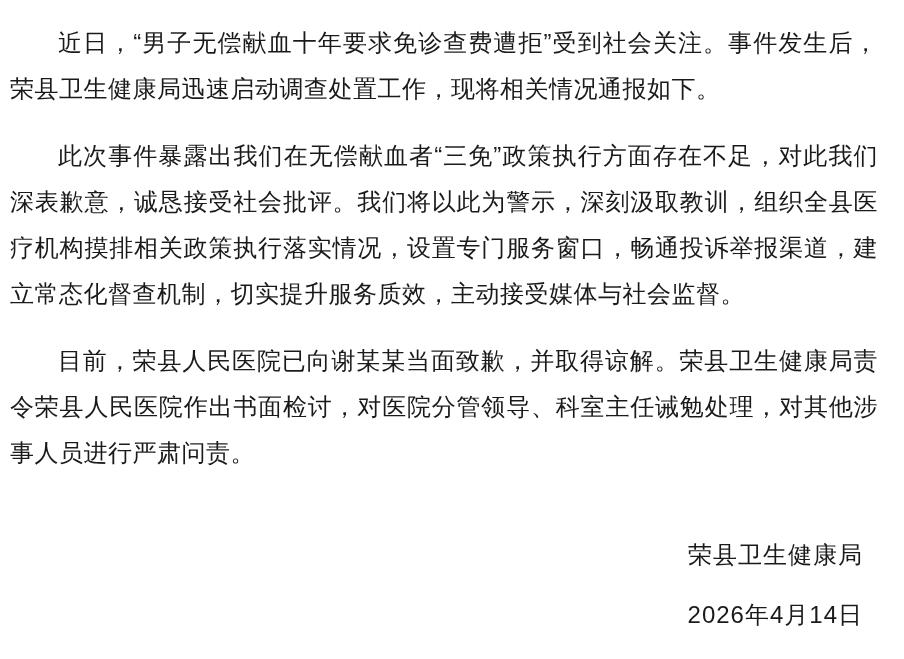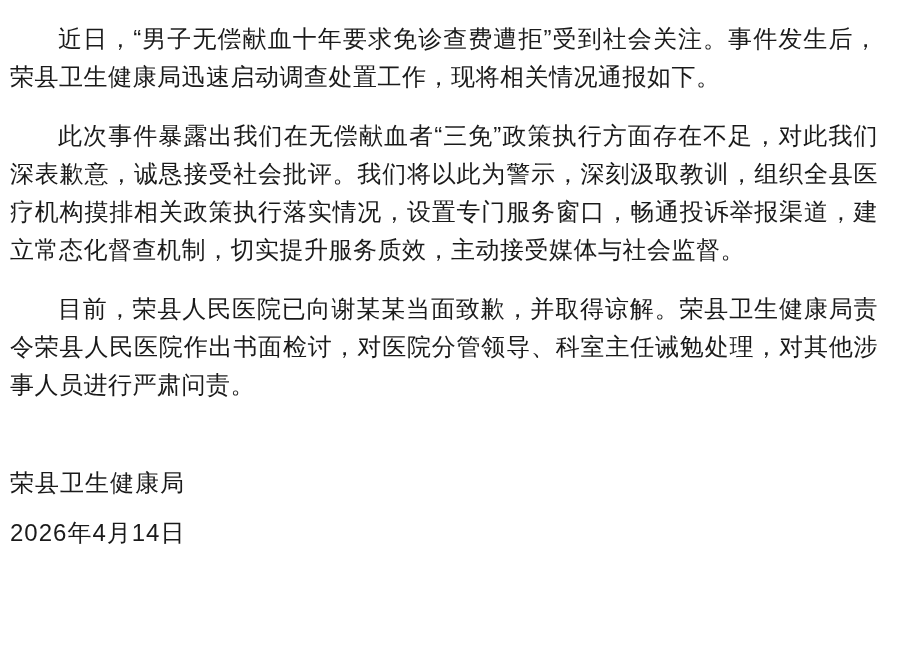--- a/index.html
+++ b/index.html
@@ -17,38 +17,39 @@
       box-sizing: border-box;
       width: 904px;
       height: 659px;
       padding: 20px 26px 0 10px;
       background: #ffffff;
       color: #1a1a1a;
     }
     .para {
       margin: 0 0 21px 0;
       font-size: 24px;
-      line-height: 38px;
+      line-height: 46px;
       text-align: justify;
       text-justify: inter-ideograph;
       text-indent: 2em;
       letter-spacing: 0.5px;
       word-break: break-all;
     }
     .signature-block {
       margin-top: 60px;
       padding-right: 15px;
+      text-align: right;
     }
     .signature-line {
       font-size: 24px;
       line-height: 38px;
       letter-spacing: 1px;
     }
     .date-line {
-      margin-top: 12px;
+      margin-top: 22px;
       font-size: 24px;
       line-height: 38px;
       letter-spacing: 1px;
     }
   </style>
 </head>
 <body>
 
 <div class="document">
   <p class="para">近日，“男子无偿献血十年要求免诊查费遭拒”受到社会关注。事件发生后，荣县卫生健康局迅速启动调查处置工作，现将相关情况通报如下。</p>

